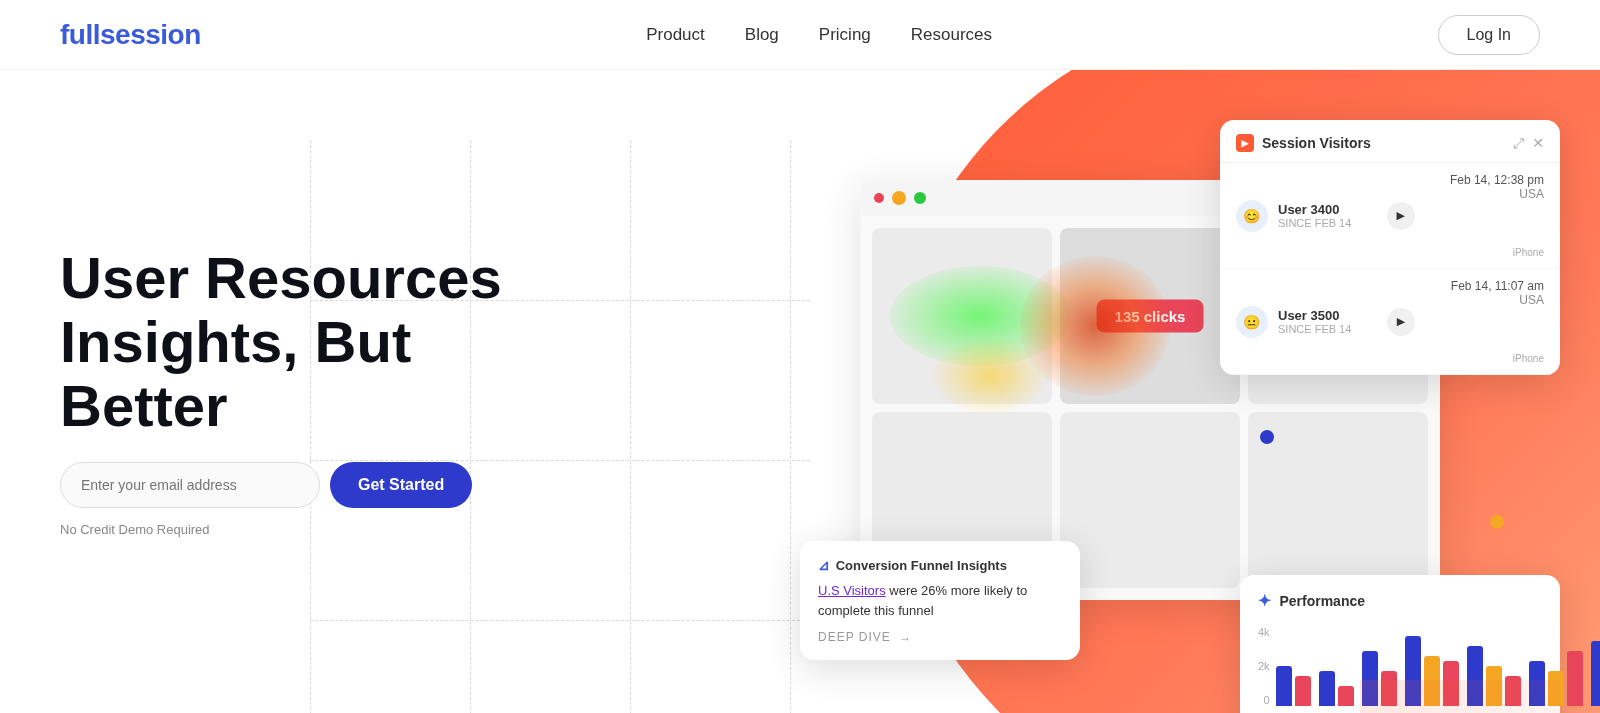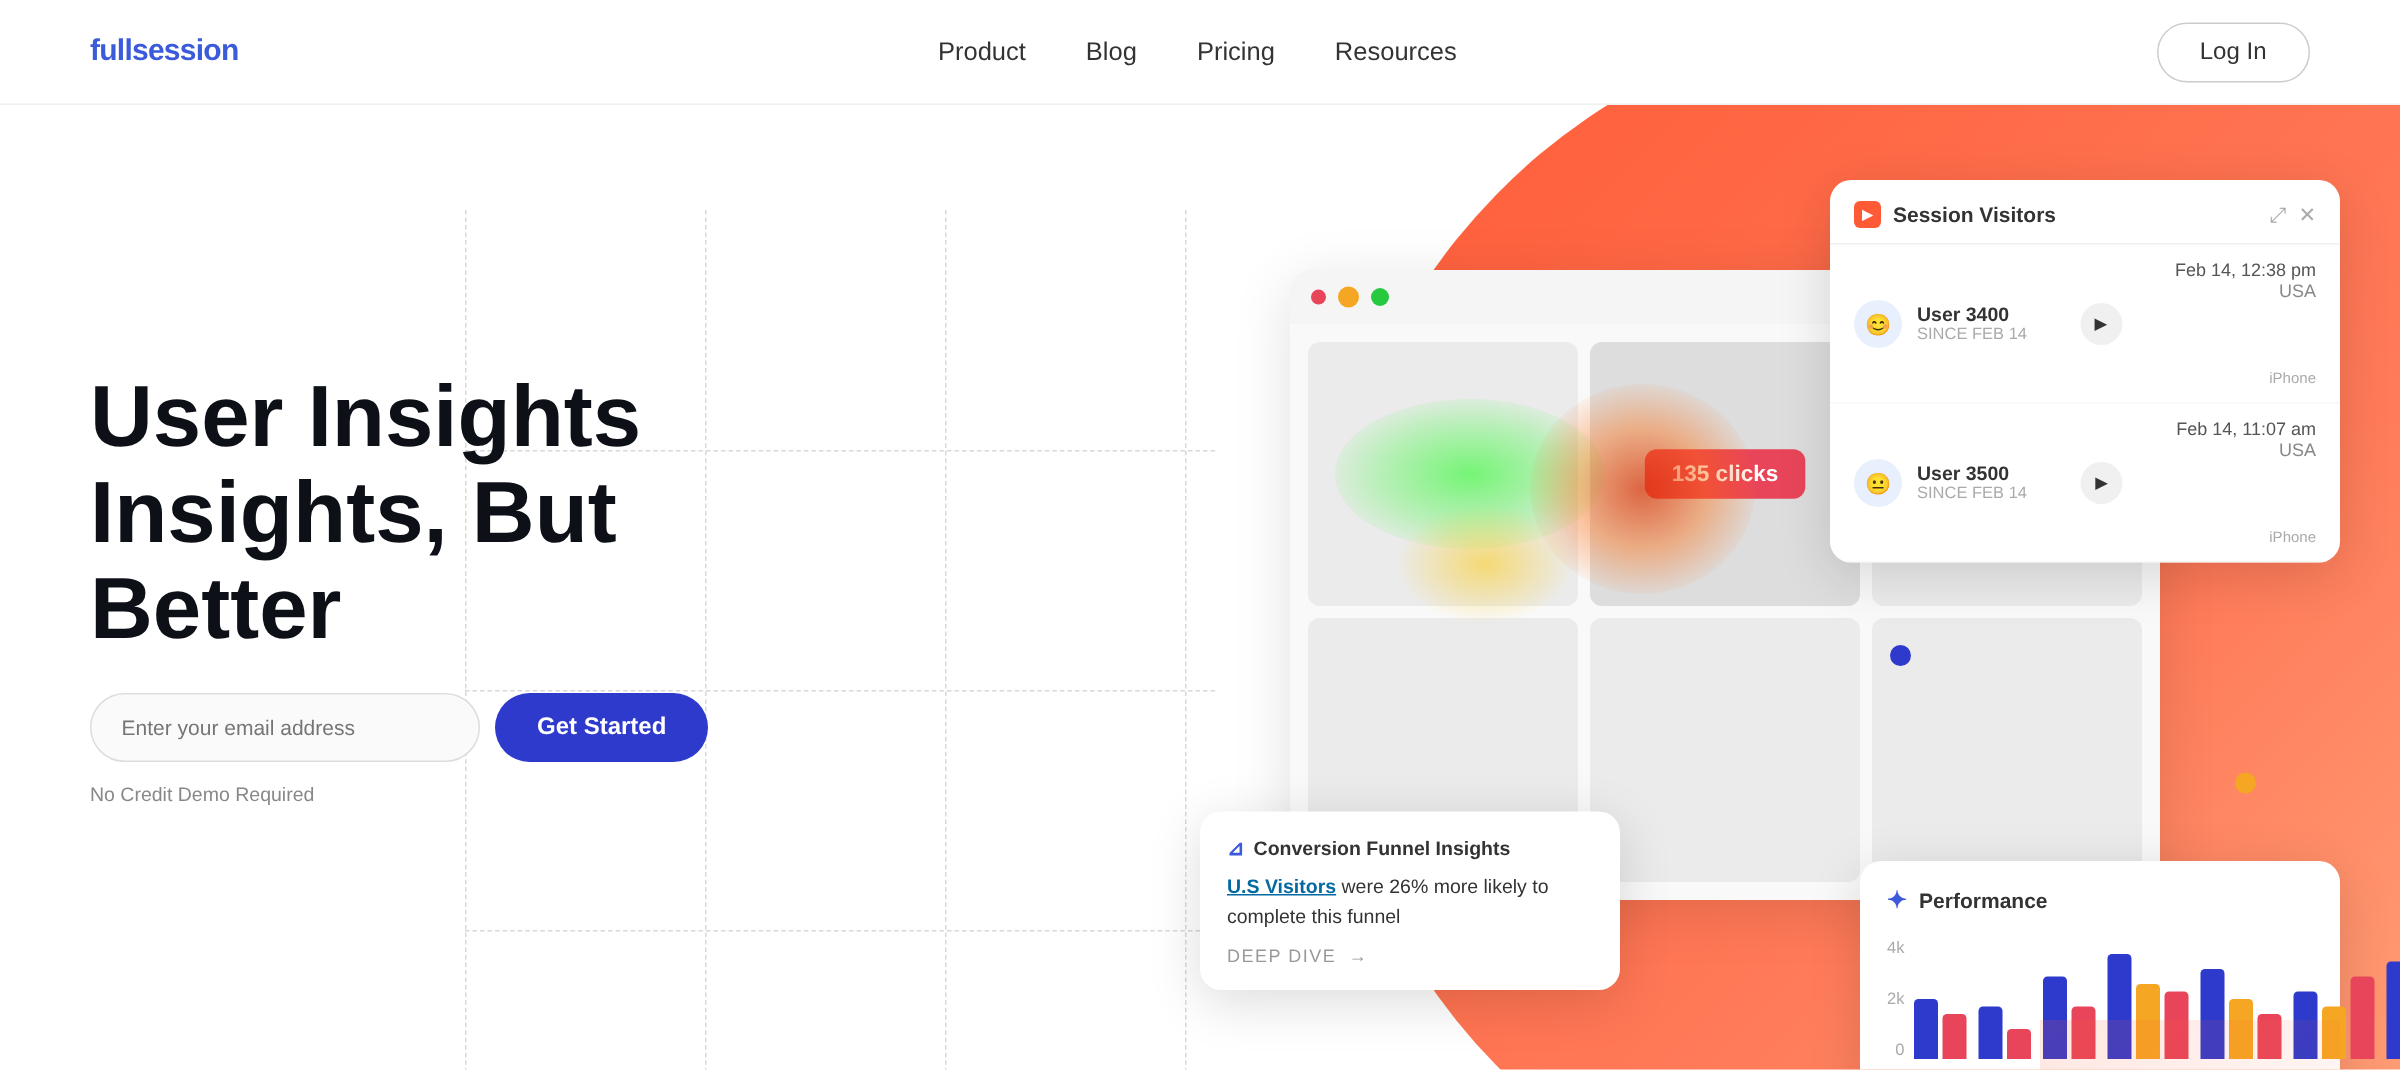--- a/index.html
+++ b/index.html
@@ -4,21 +4,21 @@
   <style>
     * { margin: 0; padding: 0; box-sizing: border-box; }
     body { font-family: -apple-system, BlinkMacSystemFont, 'Segoe UI', sans-serif; background: #fff; overflow-x: hidden; width: 1600px; height: 713px; position: relative; }
 
     
     nav {
       display: flex; align-items: center; justify-content: space-between;
       padding: 0 60px; height: 70px; position: relative; z-index: 10;
       border-bottom: 1px solid #f0f0f0;
     }
-    .logo { font-size: 20px; font-weight: 700; color: #1a1a2e; letter-spacing: -0.5px; }
+    .logo { font-size: 28px; font-weight: 700; color: #1a1a2e; letter-spacing: -0.5px; }
     .logo span { color: #3b5bdb; }
     .nav-links { display: flex; gap: 40px; list-style: none; }
     .nav-links a { text-decoration: none; color: #333; font-size: 17px; font-weight: 500; }
     .nav-right { display: flex; gap: 16px; }
     .btn-login {
       padding: 10px 28px; border: 1.5px solid #ccc; border-radius: 50px;
       background: #fff; font-size: 16px; font-weight: 500; color: #333; cursor: pointer;
     }
     .btn-demo {
       padding: 12px 28px; border: none; border-radius: 50px;
@@ -152,21 +152,21 @@
     
     .funnel-card {
       position: absolute; left: 20px; bottom: 80px;
       width: 280px; background: #fff;
       border-radius: 14px; box-shadow: 0 8px 36px rgba(0,0,0,0.14);
       padding: 16px 18px; z-index: 10;
     }
     .funnel-title { font-size: 13px; font-weight: 700; color: #333; margin-bottom: 8px; display: flex; align-items: center; gap: 6px; }
     .funnel-icon { color: #3b5bdb; font-size: 14px; }
     .funnel-text { font-size: 13px; color: #333; line-height: 1.5; }
-    .funnel-text a { color: #0369a1; text-decoration: underline; font-weight: 700; }
+    .funnel-text a { color: #6d28d9; text-decoration: underline; font-weight: 400; }
     .funnel-link { font-size: 12px; color: #999; margin-top: 10px; letter-spacing: 1px; cursor: pointer; }
     .funnel-arrow { margin-left: 4px; }
 
     
     .perf-card {
       position: absolute; right: 0; bottom: 0;
       width: 320px; background: #fff;
       border-radius: 14px; box-shadow: 0 8px 36px rgba(0,0,0,0.14);
       padding: 16px 18px; z-index: 10;
     }
@@ -235,21 +235,21 @@
     <div class="grid-line-v" style="left: 160px"></div>
     <div class="grid-line-v" style="left: 320px"></div>
     <div class="grid-line-v" style="left: 480px"></div>
     <div class="grid-line-h" style="top: 160px"></div>
     <div class="grid-line-h" style="top: 320px"></div>
     <div class="grid-line-h" style="top: 480px"></div>
   </div>
 
   <div class="hero-left">
     <h1 class="hero-title">
-      <span>User Insights</span><br>
+      <span>User Resources</span><br>
       <span>Insights, But Better</span>
     </h1>
     <div class="email-row">
       <input class="email-input" type="email" placeholder="Enter your email address" style="">
       <button class="btn-start">Get Started</button>
     </div>
     <p class="no-cc">No Credit Demo Required</p>
   </div>
 
   <div class="dashboard-area">

